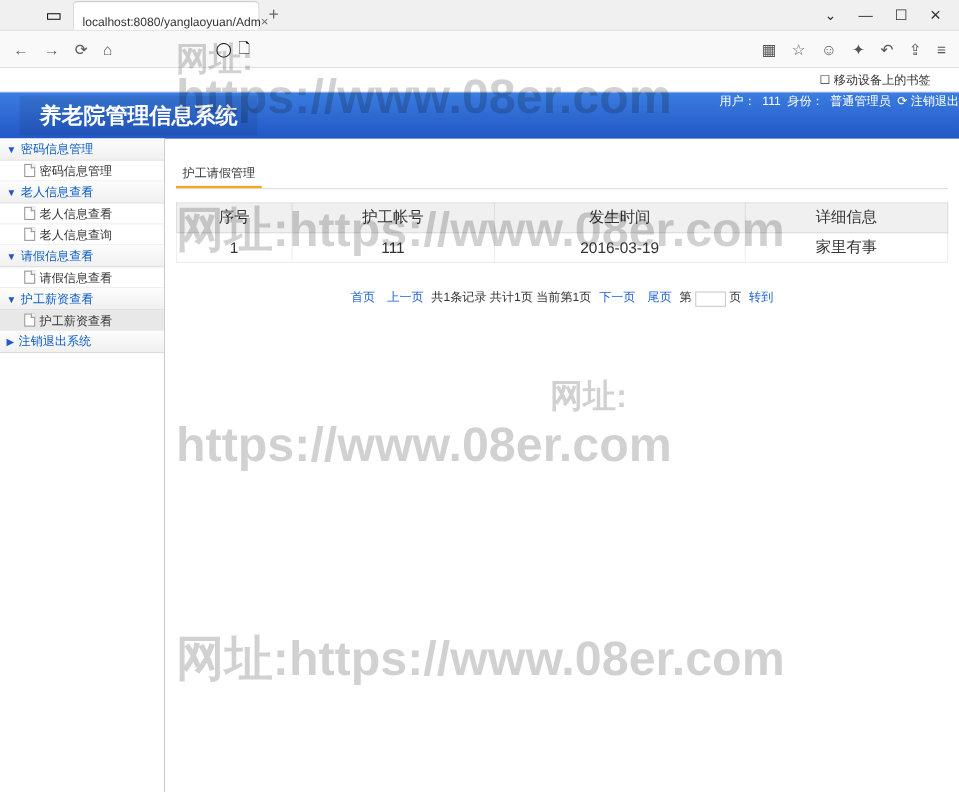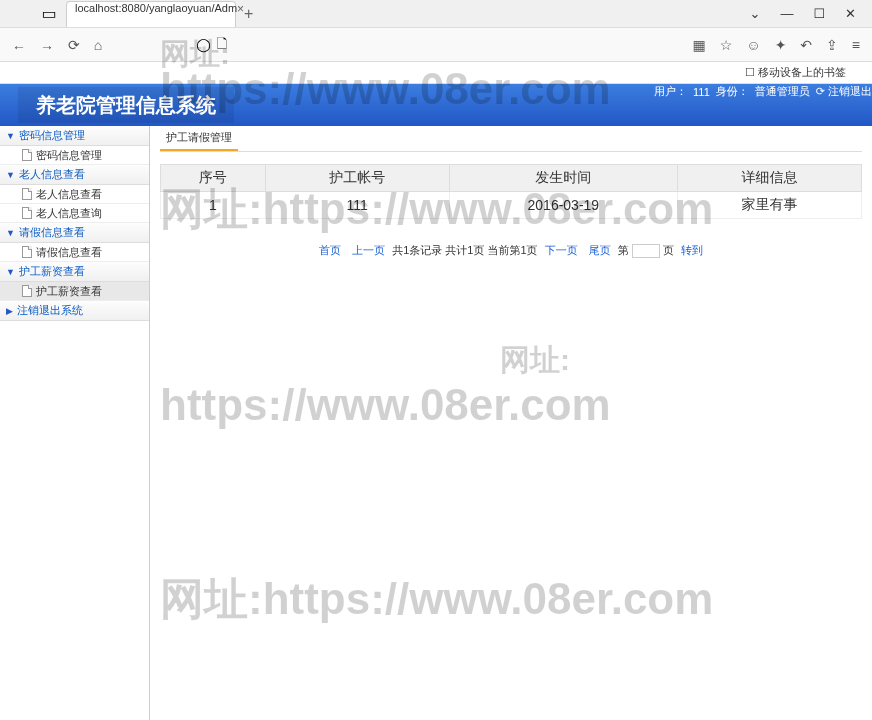--- a/index.html
+++ b/index.html
@@ -1,21 +1,21 @@
 <!DOCTYPE html>
 <html><head>
 <meta charset="utf-8">
 <style>
 * { margin:0; padding:0; box-sizing:border-box; font-family:"Microsoft YaHei",Arial,sans-serif; }
 body { width:872px; height:720px; overflow:hidden; background:#fff; position:relative; }
 
 
 .browser-top { height:28px; background:#f0f0f0; display:flex; align-items:center; border-bottom:1px solid #ddd; }
 .tab-icon { width:18px; height:18px; margin:0 8px 0 40px; display:flex; align-items:center; justify-content:center; }
-.tab { background:#fff; height:26px; display:flex; align-items:flex-start; padding:0 8px; border:1px solid #ccc; border-bottom:none; border-radius:4px 4px 0 0; font-size:11px; color:#333; width:170px; }
+.tab { background:#fff; height:26px; display:flex; align-items:flex-end; padding:0 8px; border:1px solid #ccc; border-bottom:none; border-radius:4px 4px 0 0; font-size:11px; color:#333; width:170px; }
 .tab-close { margin-left:auto; color:#666; font-size:12px; }
 .tab-add { margin-left:8px; color:#666; font-size:16px; }
 .win-controls { margin-left:auto; display:flex; gap:20px; padding-right:16px; font-size:13px; color:#333; }
 
 .browser-bar { height:34px; background:#f9f9f9; display:flex; align-items:center; padding:0 12px; gap:14px; border-bottom:1px solid #ddd; }
 .nav-icon { color:#555; font-size:14px; cursor:pointer; }
 .url-area { flex:1; display:flex; align-items:center; gap:6px; margin-left:80px; }
 .shield { font-size:13px; }
 .url-text { font-size:12px; color:#333; }
 .url-text .host { font-weight:bold; color:#000; }
@@ -33,21 +33,21 @@
 
 .body-area { display:flex; height:594px; }
 .sidebar { width:150px; border-right:1px solid #ccc; background:#fff; }
 .side-group-h { display:flex; align-items:center; gap:4px; height:20px; background:linear-gradient(#fdfdfd,#f0f0f0); border-bottom:1px solid #ddd; font-size:11px; color:#0b5cc4; padding-left:6px; cursor:pointer; }
 .side-group-h .chev { color:#2257c5; font-size:9px; }
 .side-item { display:flex; align-items:center; gap:4px; height:19px; font-size:11px; color:#333; padding-left:22px; border-bottom:1px solid #eee; cursor:pointer; }
 .side-item.hover { background:#e8e8e8; }
 .side-item .doc { width:10px; height:12px; border:1px solid #999; background:#fff; position:relative; }
 .side-item .doc::after { content:''; position:absolute; right:-1px; top:-1px; width:3px; height:3px; background:#f0f0f0; border-left:1px solid #999; border-bottom:1px solid #999; }
 
-.main { flex:1; padding:0 10px; }
+.main { flex:1; padding:20px 10px; }
 .panel-title { font-size:11px; color:#333; padding:4px 6px; border-bottom:2px solid #f5a623; display:inline-block; }
 .title-line { border-bottom:1px solid #ddd; margin-bottom:12px; }
 
 .data-table { width:100%; border-collapse:collapse; font-size:14px;border-radius:20px; }
 .data-table th { background:#f0f0f0; border:1px solid #ddd; padding:4px; font-weight:normal; color:#333; }
 .data-table td { border:1px solid #eee; padding:4px; text-align:center; color:#333; }
 
 .pager { margin-top:24px; font-size:11px; text-align:center; color:#333; }
 .pager a { color:#1a5fd4; margin:0 4px; text-decoration:none; }
 .pager input { width:28px; height:14px; border:1px solid #ccc; font-size:10px; }

